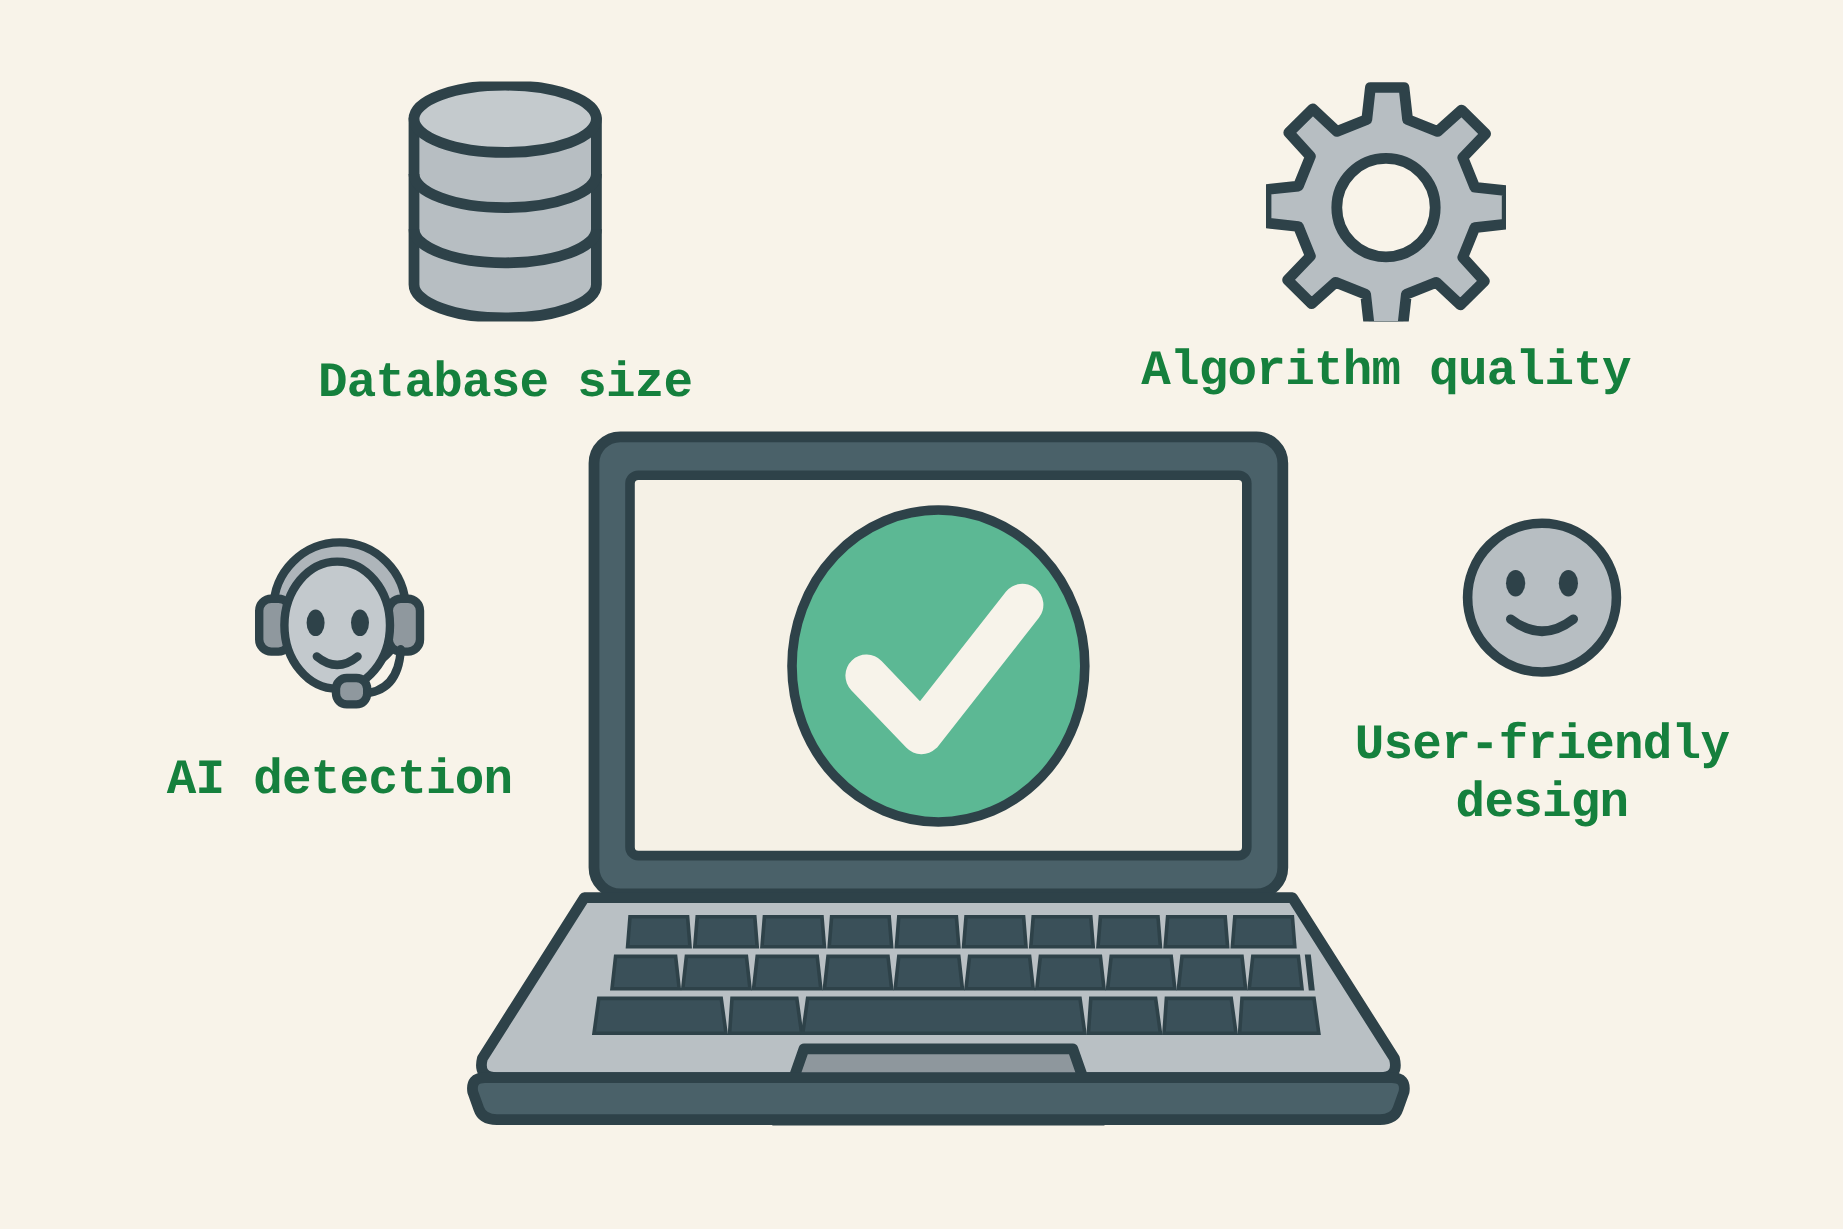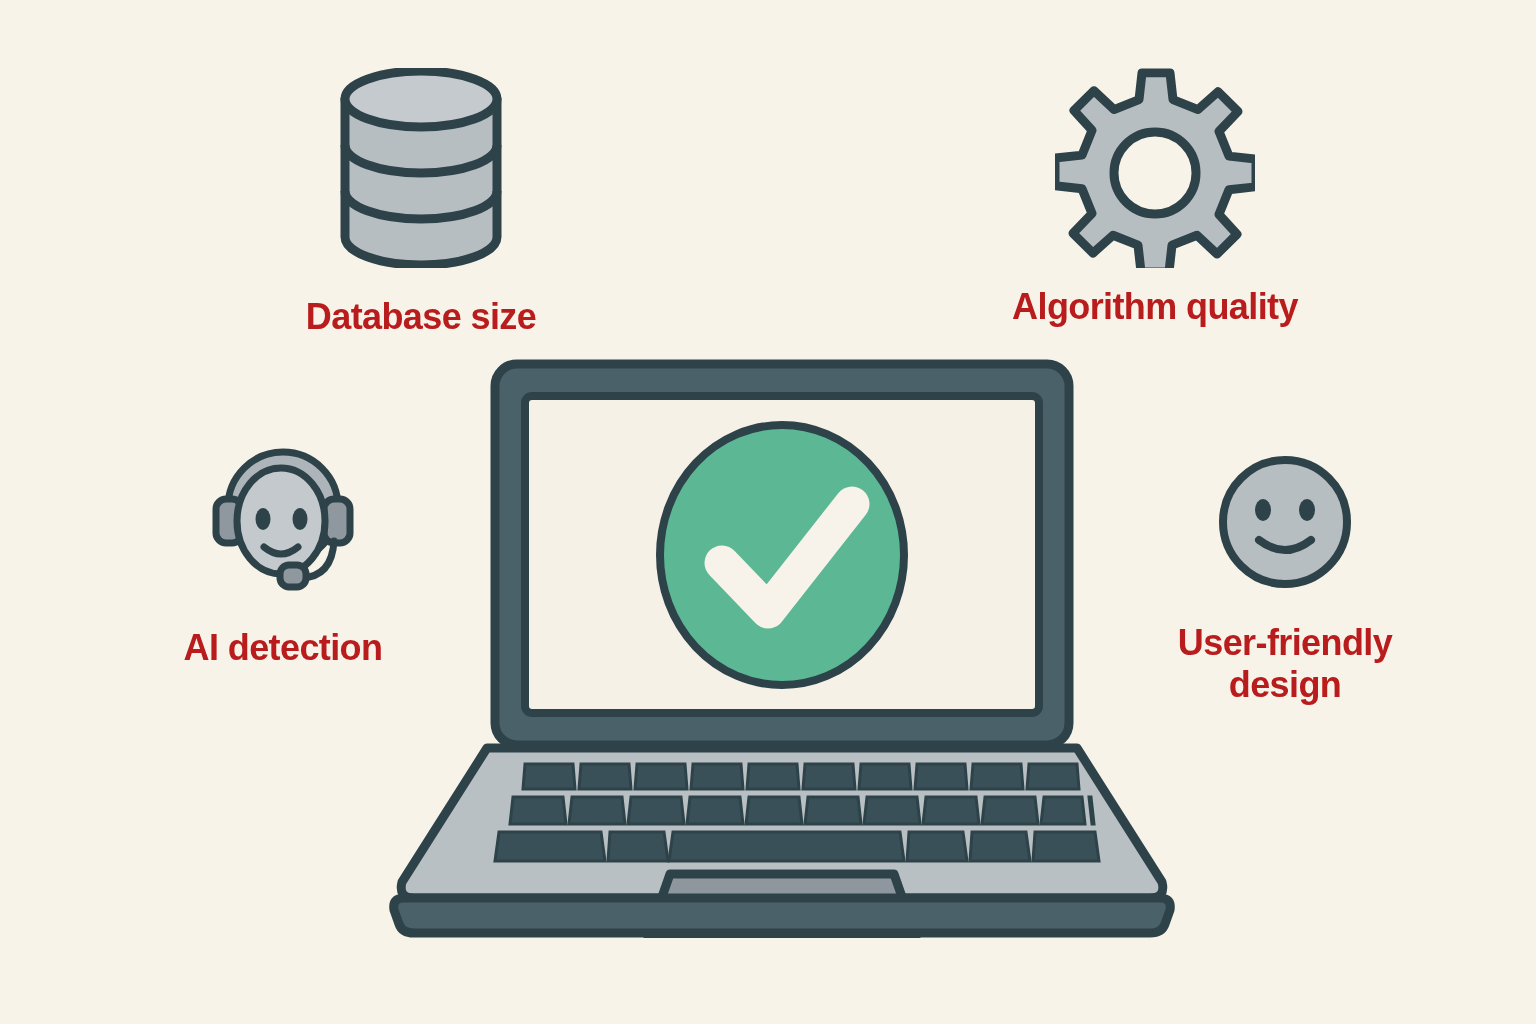--- a/index.html
+++ b/index.html
@@ -24,40 +24,41 @@
     position: absolute;
     display: flex;
     flex-direction: column;
     align-items: center;
   }
   .feature-icon {
     display: block;
     line-height: 0;
   }
   .feature-label {
-    color: #b91c1c;
+    color: #15803d;
     font-weight: bold;
-    font-size: 36px;
+    font-size: 41px;
     letter-spacing: -0.6px;
     text-align: center;
     line-height: 1.18;
     white-space: pre-line;
+    font-family: Liberation Mono, monospace;
   }
 
   
   #f-database { left: 206px; top: 68px; width: 430px; }
   #f-database .feature-label { margin-top: 28px; }
 
   #f-algorithm { left: 900px; top: 68px; width: 510px; }
   #f-algorithm .feature-label { margin-top: 18px; }
 
   #f-ai { left: 113px; top: 437px; width: 340px; }
   #f-ai .feature-label { margin-top: 30px; }
 
-  #f-user { left: 1105px; top: 452px; width: 360px; }
+  #f-user { left: 1105px; top: 428px; width: 360px; }
   #f-user .feature-label { margin-top: 30px; }
 
   #laptop {
     position: absolute;
     left: 382px;
     top: 358px;
     width: 800px;
     height: 580px;
   }
 </style>

